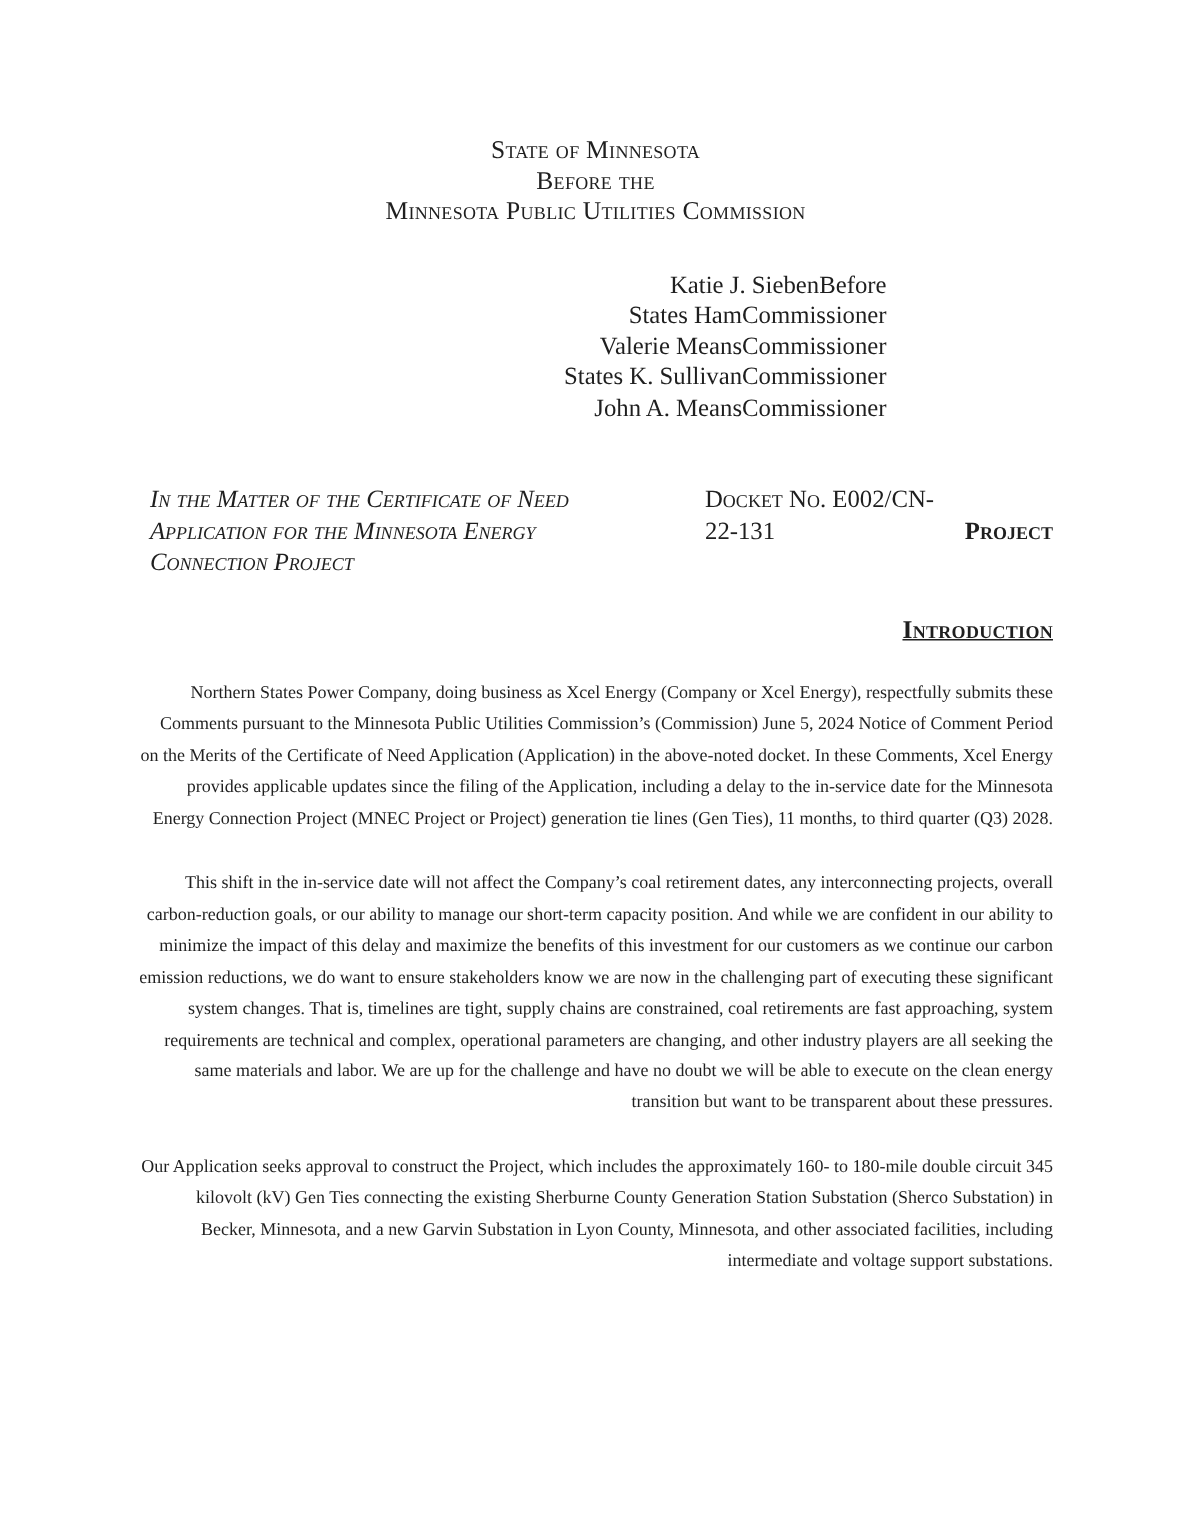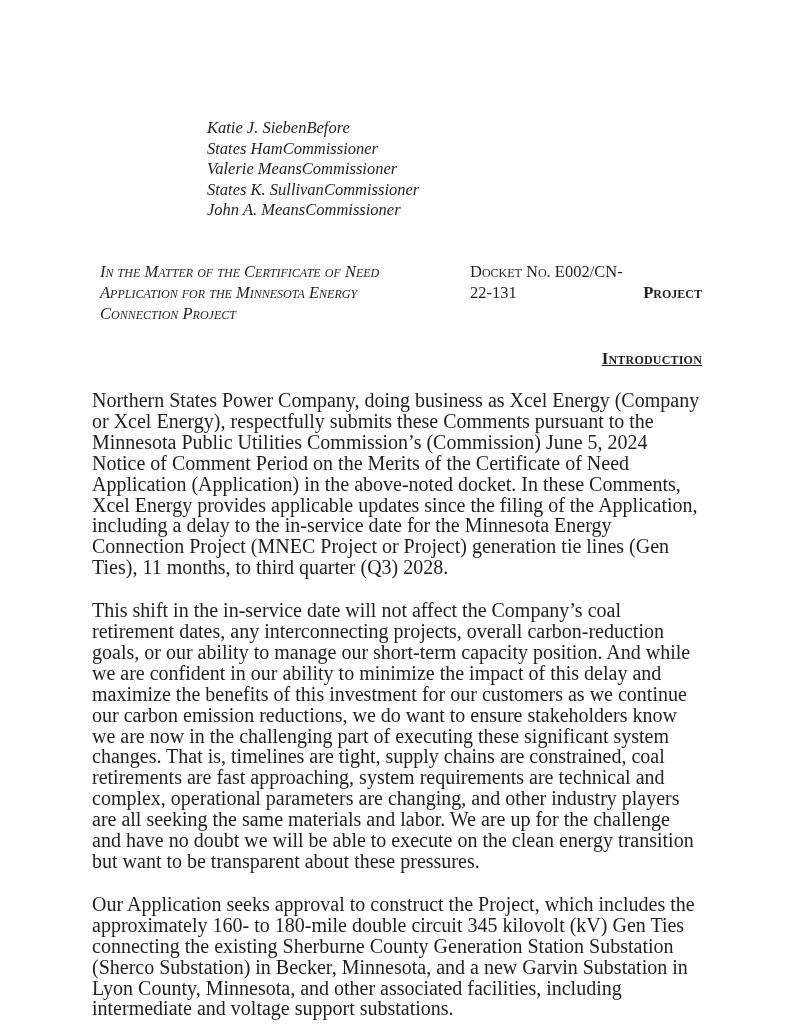--- a/index.html
+++ b/index.html
@@ -27,22 +27,21 @@
   }
   .commissioners {
     margin-top: 28px;
     margin-left: 115px;
     width: 384px;
     font-size: 16.5px;
     line-height: 20.6px;
   }
   .commissioner-row {
     display: flex;
-    justify-content: flex-start;
-    font-style: italic;
+    justify-content: flex-end;
   }
   .commissioner-title {
     text-align: right;
   }
   .caption-block {
     margin-top: 40px;
     display: flex;
     justify-content: space-between;
     font-variant: small-caps;
     font-size: 16.5px;
@@ -72,30 +71,35 @@
     font-variant: small-caps;
     font-weight: bold;
     font-size: 17px;
     line-height: 18px;
     text-decoration: underline;
     letter-spacing: 0.2px;
   }
   .body-copy p {
     margin: 0;
     margin-top: 22px;
-    font-size: 20px;
+    font-size: 12px;
     line-height: 20.9px;
-    text-align: left;
+    text-align: right;
   }
 </style>
 </head>
 <body>
 
 <div class="page">
 
+  <header class="court-header">
+    <div>State of Minnesota</div>
+    <div>Before the</div>
+    <div>Minnesota Public Utilities Commission</div>
+  </header>
 
   <section class="commissioners">
     <div class="commissioner-row">
       <span class="commissioner-name">Katie J. Sieben</span>
       <span class="commissioner-title">Before</span>
     </div>
     <div class="commissioner-row">
       <span class="commissioner-name">States Ham</span>
       <span class="commissioner-title">Commissioner</span>
     </div>

